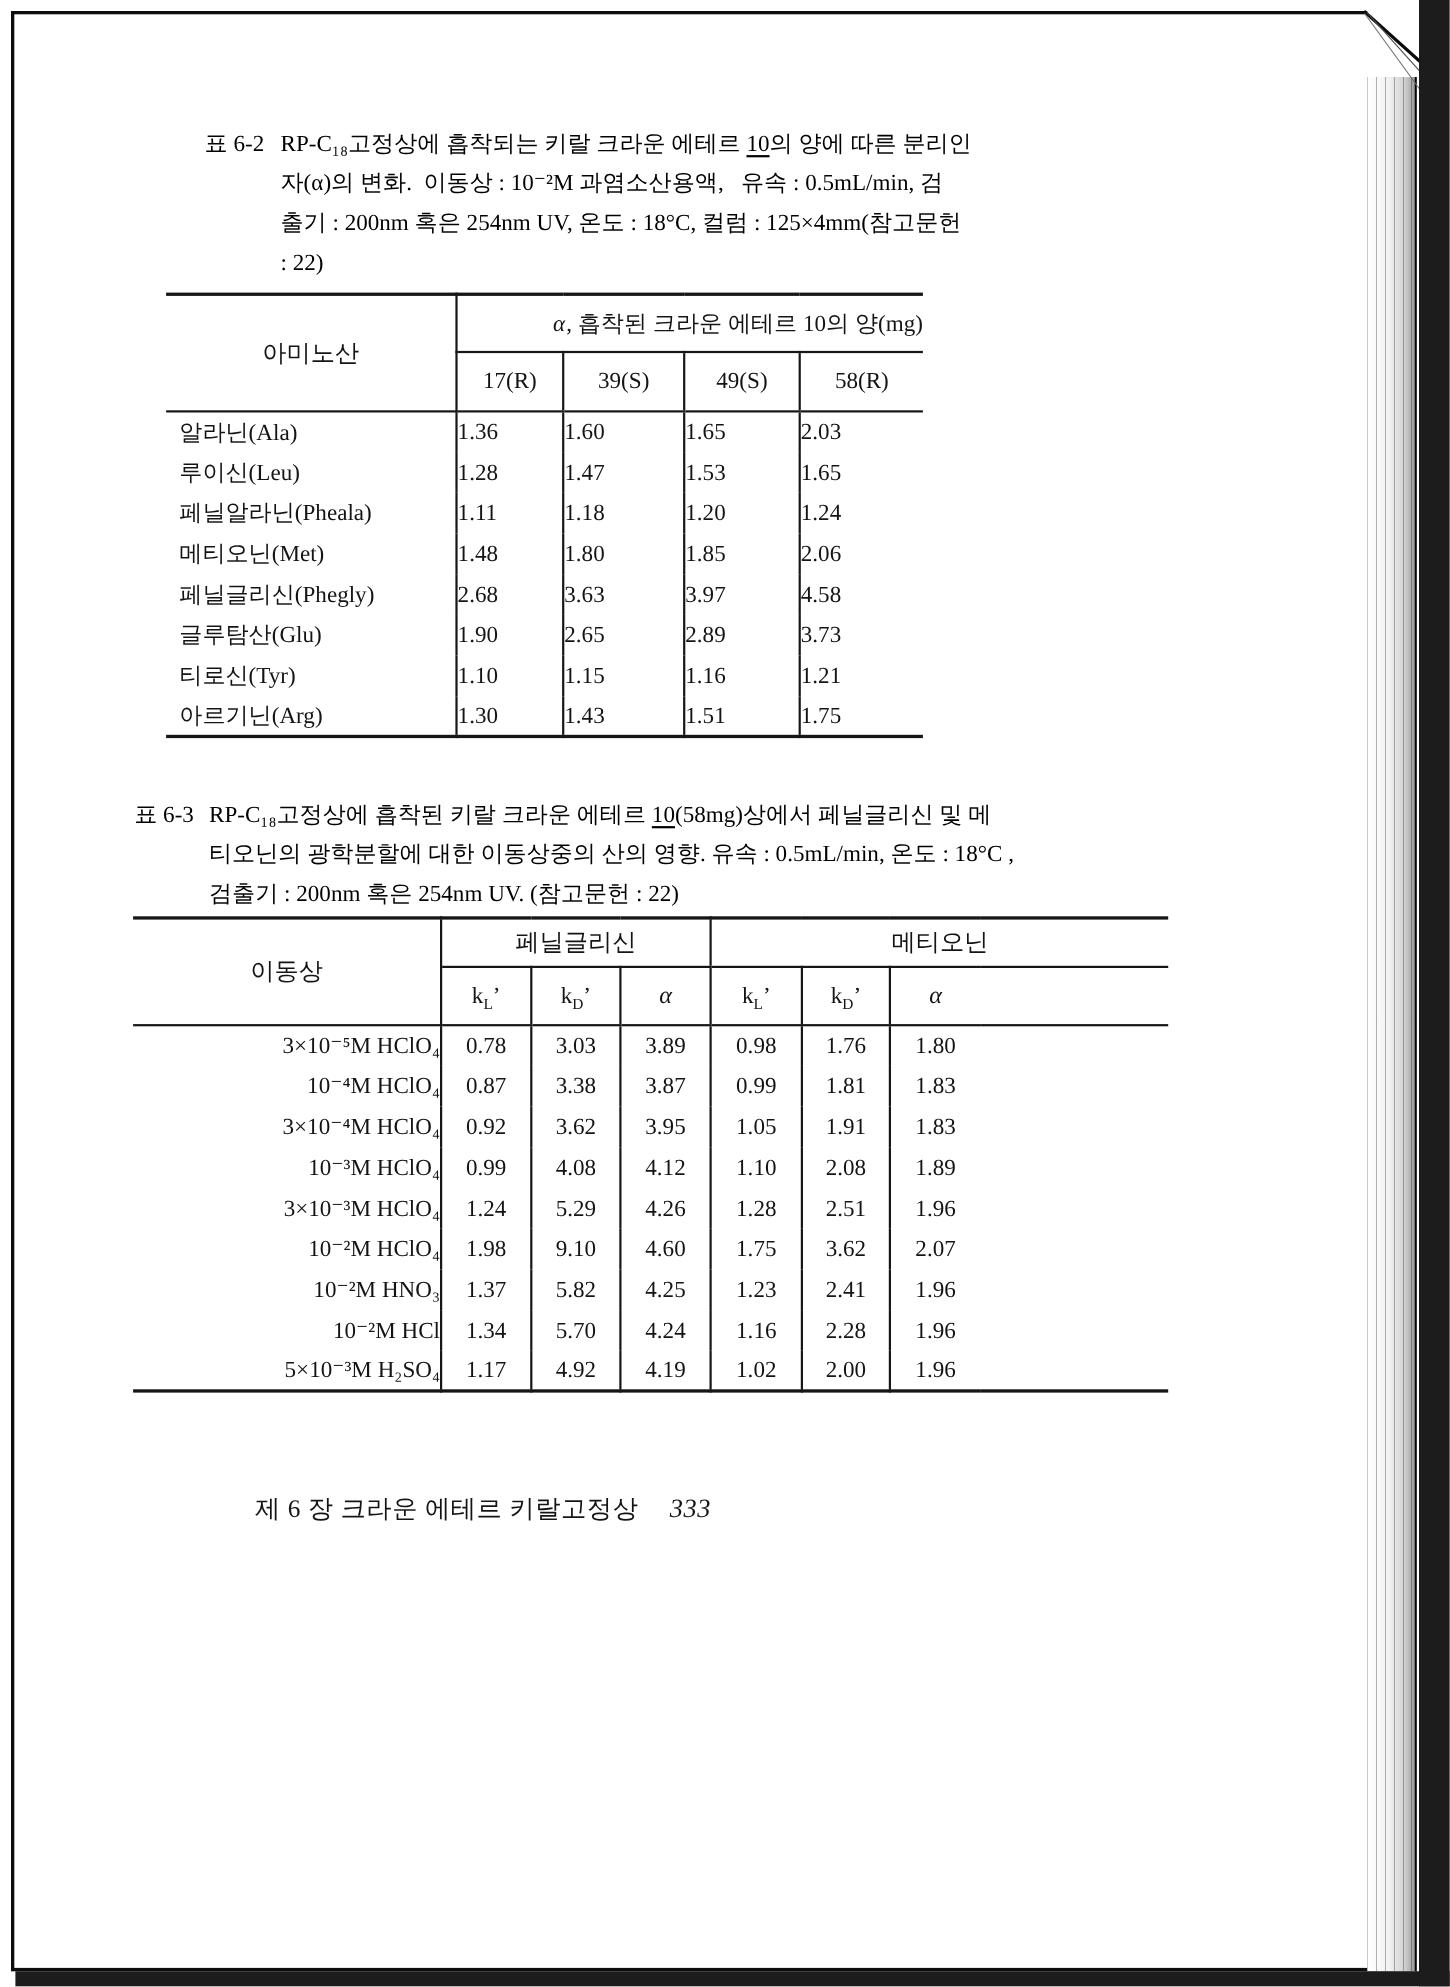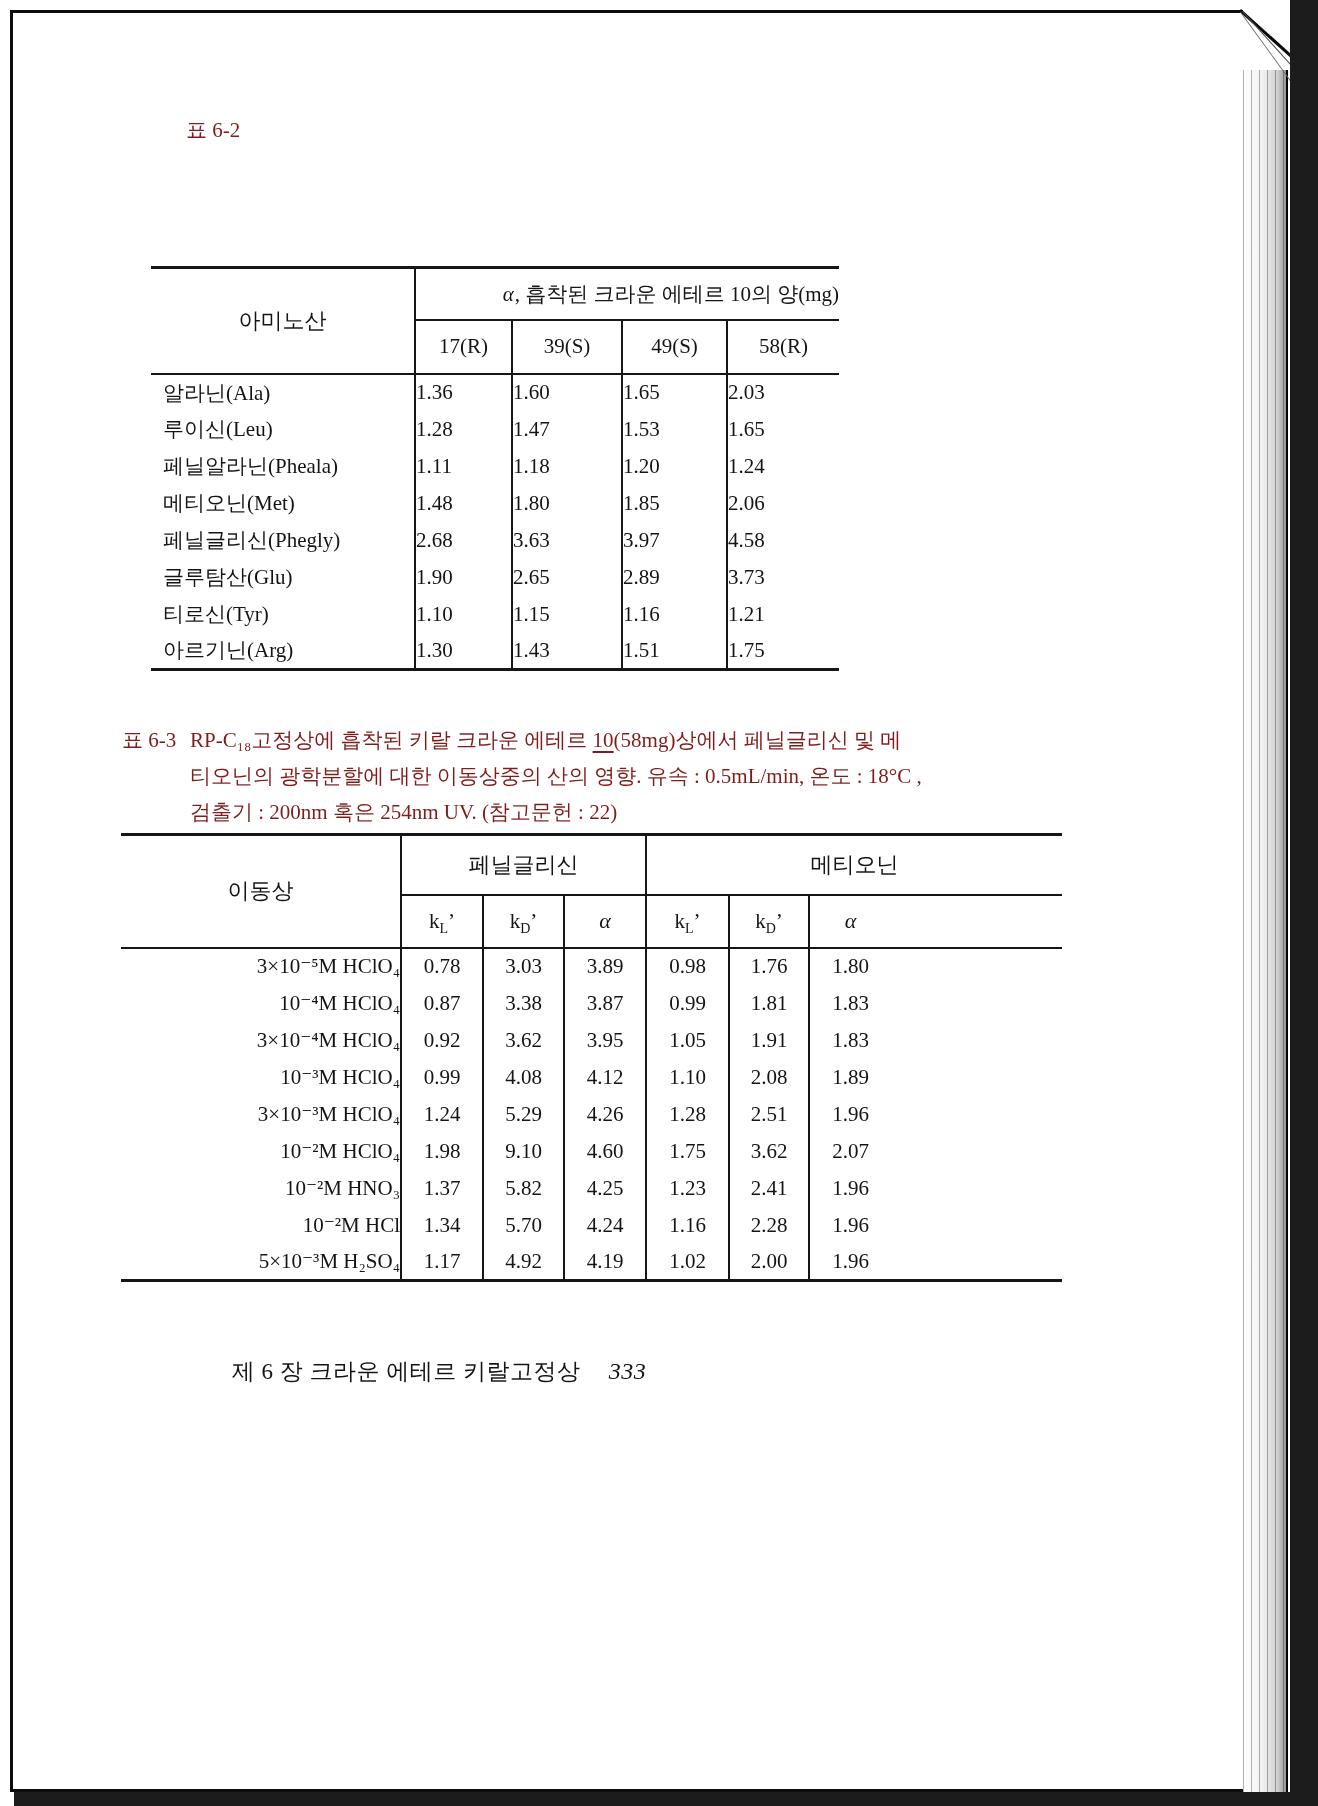--- a/index.html
+++ b/index.html
@@ -15,21 +15,21 @@
       linear-gradient(to right, #ffffff 0%, #f2f2f2 45%, #cfcfcf 80%, #9a9a9a 100%);
     border-right:2px solid #050505; }
   .diag { position:absolute; transform-origin:0 0; }
   .d1 { left:1241px; top:9px;  width:96px;  height:3px; background:#0a0a0a; transform:rotate(42deg); }
   .d2 { left:1243px; top:11px; width:98px;  height:1px; background:#4a4a4a; transform:rotate(48deg); }
   .d3 { left:1241px; top:12px; width:100px; height:1px; background:#6f6f6f; transform:rotate(54deg); }
   .shadow-right  { position:absolute; top:0; right:0; width:28px; height:100%; background:#1c1c1c; }
   .shadow-bottom { position:absolute; bottom:0; left:14px; right:0; height:14px; background:#1c1c1c; }
 
   
-  .caption { position:absolute; display:flex; font-size:21px; line-height:36px; color:#7f1d1d; }
+  .caption { position:absolute; display:flex; font-size:21px; line-height:36px; color:#000000; }
   .cap62 { left:186px; top:112px; width:860px; }
   .cap63 { left:122px; top:722px; width:960px; }
   .cap-label { flex:0 0 69px; white-space:nowrap; }
   .cap63 .cap-label { flex-basis:68px; }
   .cap-body { white-space:pre; }
   .ul { text-decoration:underline; text-underline-offset:4px; text-decoration-thickness:2px; }
 
   
   table { border-collapse:collapse; table-layout:fixed; font-size:21px; color:#141414; }
   th { font-weight:normal; }
@@ -46,21 +46,21 @@
   .t62 .h2 th + th { border-left:2px solid #161616; }
   .t62 td { height:37px; }
   .t62 td.nm { text-align:left; padding-left:12px; border-right:2px solid #161616; }
   .t62 td.nu + td.nu { border-left:2px solid #161616; }
 
   
   .t63 { position:absolute; left:121px; top:833px; width:941px;
     border-top:3px solid #161616; border-bottom:3px solid #161616; }
   .t63 .mobile-h { border-right:2px solid #161616; border-bottom:2px solid #161616;
     text-align:center; font-size:22px; }
-  .t63 .grp { height:60px; border-left:2px solid #161616; border-bottom:2px solid #161616;
+  .t63 .grp { height:44px; border-left:2px solid #161616; border-bottom:2px solid #161616;
     text-align:center; font-size:22px; }
   .t63 .s th { height:53px; border-bottom:2px solid #161616; text-align:center; }
   .t63 .s th.bl { border-left:2px solid #161616; }
   .t63 sub { font-size:14px; line-height:0; }
   .t63 .al { font-style:italic; font-size:22px; }
   .t63 td { height:37px; text-align:center; }
   .t63 td.mp { text-align:right; border-right:2px solid #161616; }
   .t63 td.bl { border-left:2px solid #161616; }
   .t63 .sp, .t63 .spacer-h { border-left:none; }
 
@@ -77,20 +77,24 @@
   <div class="page-frame"></div>
   <div class="fore-edge"></div>
   <div class="diag d1"></div>
   <div class="diag d2"></div>
   <div class="diag d3"></div>
   <div class="shadow-right"></div>
   <div class="shadow-bottom"></div>
 
   <div class="caption cap62">
     <div class="cap-label">표 6-2</div>
+    <div class="cap-body"><span>RP-C₁₈고정상에 흡착되는 키랄 크라운 에테르 </span><span class="ul">10</span><span>의 양에 따른 분리인
+자(α)의 변화.  이동상 : 10⁻²M 과염소산용액,   유속 : 0.5mL/min, 검
+출기 : 200nm 혹은 254nm UV, 온도 : 18°C, 컬럼 : 125×4mm(참고문헌
+: 22)</span></div>
   </div>
 
   <table class="t62">
     <colgroup>
         <col style="width:264px">
         <col style="width:97px">
         <col style="width:110px">
         <col style="width:105px">
         <col style="width:112px">
       </colgroup>

